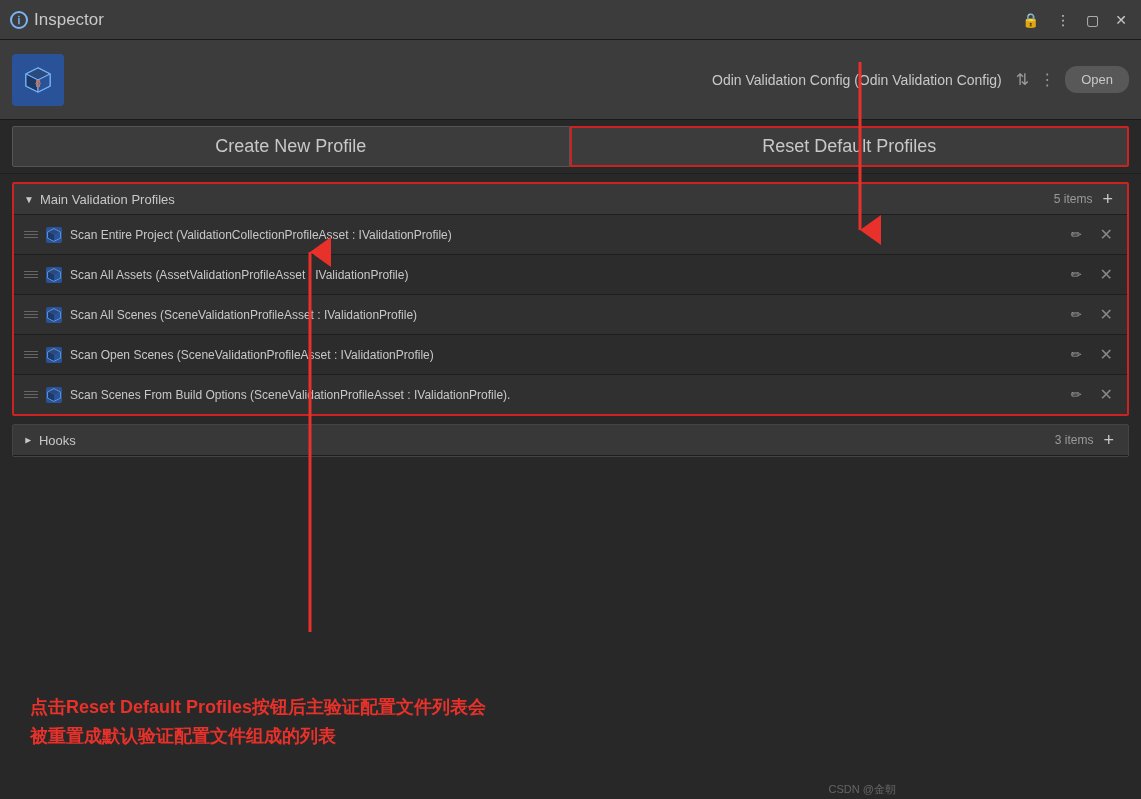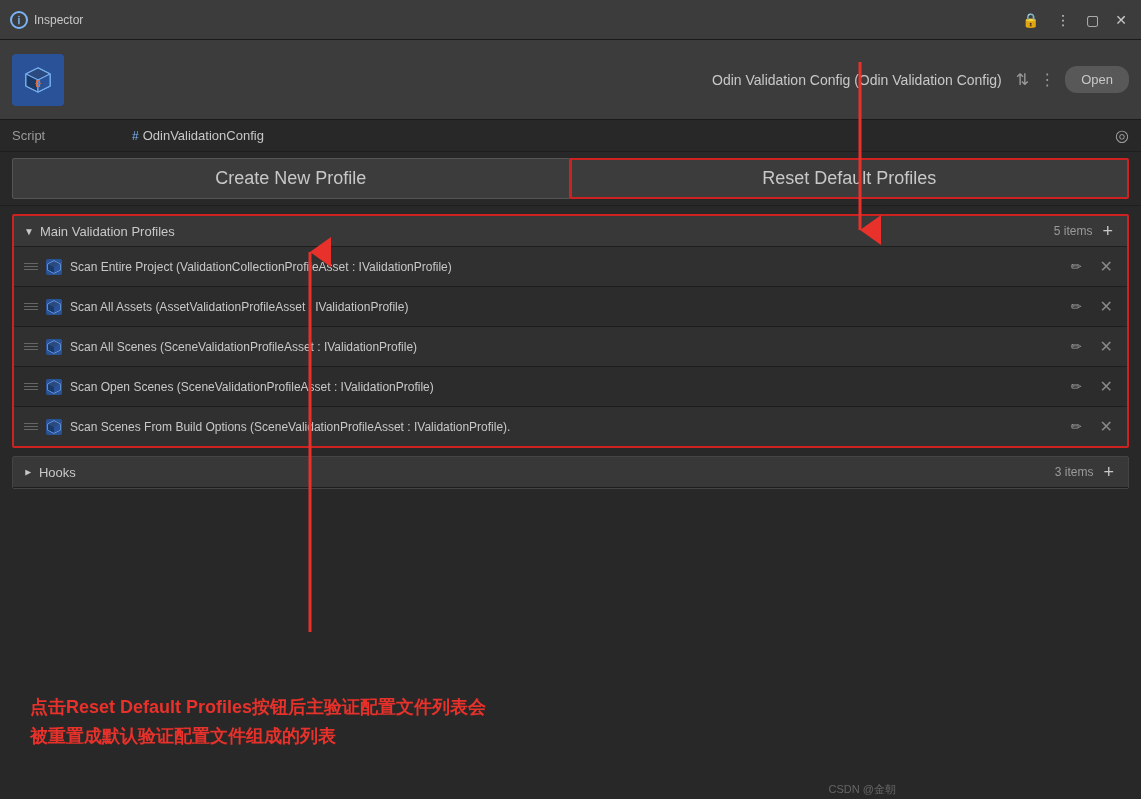--- a/index.html
+++ b/index.html
@@ -45,21 +45,21 @@
       border: 2px solid #7ab4f5;
       color: #7ab4f5;
       display: flex;
       align-items: center;
       justify-content: center;
       font-size: 11px;
       font-weight: bold;
     }
     .title-text {
       color: #c8c8c8;
-      font-size: 12px;
+      font-size: 17px;
     }
     .title-bar-right {
       display: flex;
       align-items: center;
       gap: 8px;
     }
     .title-btn {
       color: #c8c8c8;
       font-size: 14px;
       cursor: pointer;
@@ -344,30 +344,20 @@
       </svg>
     </div>
     <div class="asset-name">Odin Validation Config (Odin Validation Config)</div>
     <div class="asset-header-right">
       <span style="color:#9a9a9a;font-size:16px;cursor:pointer;">⇅</span>
       <span style="color:#9a9a9a;font-size:16px;cursor:pointer;">⋮</span>
       <button class="open-btn">Open</button>
     </div>
   </div>
 
-  <div class="script-row">
-    <span class="script-label">Script</span>
-    <div class="script-value">
-      <span class="script-hash">#</span>
-      <span>OdinValidationConfig</span>
-    </div>
-    <div class="script-row-right">
-      <span class="dot-icon">◎</span>
-    </div>
-  </div>
 
   <div class="buttons-row">
     <button class="profile-btn">Create New Profile</button>
     <button class="profile-btn reset">Reset Default Profiles</button>
   </div>
 
   <div class="main-content">
 
     <div class="section">
       <div class="section-header">

